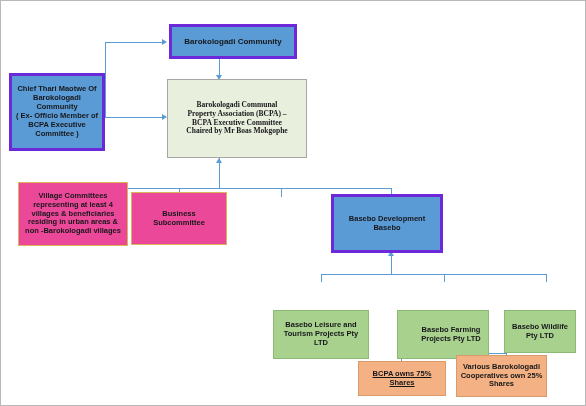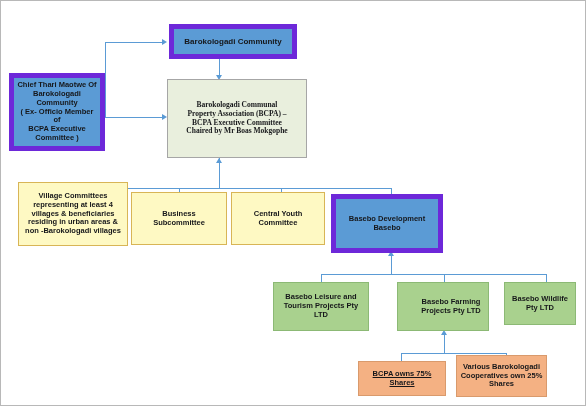--- a/index.html
+++ b/index.html
@@ -11,24 +11,24 @@
   }
   .box{
     position:absolute;box-sizing:border-box;
     display:flex;align-items:center;justify-content:center;
     text-align:center;font-weight:bold;color:#16171a;
     line-height:1.18;padding:2px 3px;
     z-index:3;
   }
   .box .lines{width:100%;}
   .ln{display:block;}
-  .blue{background:#5b9bd5;border:5px solid #6d28d9;}
+  .blue{background:#5b9bd5;border:3px solid #6d28d9;}
   .paleg{background:#e9efdd;border:1px solid #a6a6a6;}
-  .yellow{background:#fef9c3;border:1px solid #d8b556;}
-  .green{background:#a9d18e;border:1px solid #8cb975;}
+  .yellow{background:#ec4899;border:1px solid #d8b556;}
+  .green{background:#a9d18e;border:1px solid #8cb975;margin-top:28px;}
   .orange{background:#f4b183;border:1px solid #d99a6c;}
   .red{color:#ff0000;}
   .conn{position:absolute;background:#5b9bd5;z-index:1;}
   .h{height:1px;}
   .v{width:1px;}
   .arrow{
     position:absolute;width:0;height:0;z-index:2;
     border-style:solid;
   }
   .arrow-right{
@@ -117,26 +117,20 @@
     </span>
   </div>
 
   <div class="box yellow" style="left:130px;top:191px;width:96px;height:53px;font-size:7.5px;">
     <span class="lines">
       <span class="ln">Business</span>
       <span class="ln">Subcommittee</span>
     </span>
   </div>
 
-  <div class="box yellow" style="left:230px;top:191px;width:94px;height:53px;font-size:7.5px;">
-    <span class="lines">
-      <span class="ln">Central Youth</span>
-      <span class="ln">Committee</span>
-    </span>
-  </div>
 
   <div class="box blue" style="left:330px;top:193px;width:112px;height:59px;font-size:7.5px;">
     <span class="lines">
       <span class="ln">Basebo Development</span>
       <span class="ln">Basebo</span>
     </span>
   </div>
 
   <div class="box green" style="left:272px;top:281px;width:96px;height:49px;font-size:7.5px;">
     <span class="lines">

